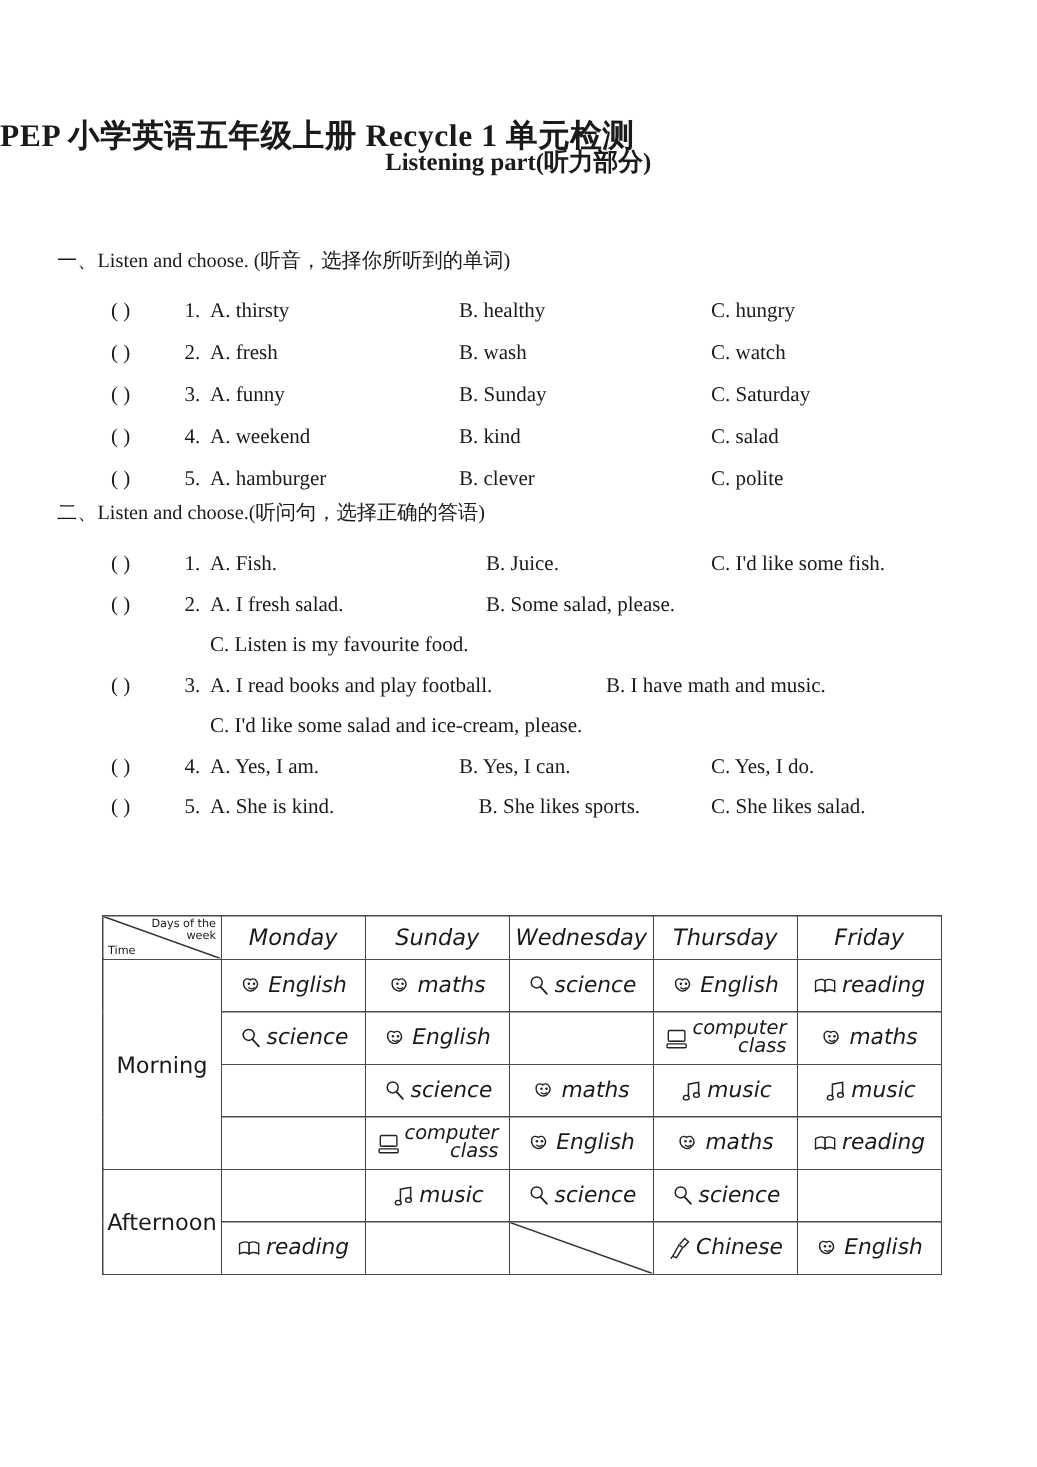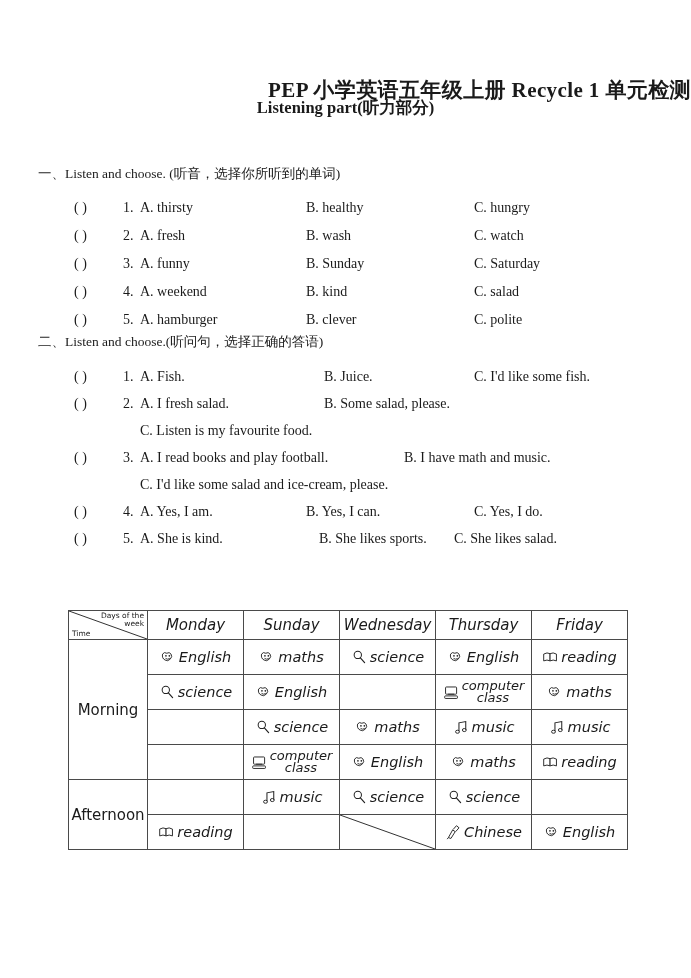--- a/index.html
+++ b/index.html
@@ -21,21 +21,21 @@
     inset: 0;
     padding: 0;
   }
 
   
   .title-main {
     position: absolute;
     top: 76px;
     left: 0;
     width: 691px;
-    text-align: right;
+    text-align: left;
     font-size: 21px;
     font-weight: bold;
     letter-spacing: 0.4px;
     white-space: nowrap;
   }
   .title-sub {
     position: absolute;
     top: 97px;
     left: 0;
     width: 691px;
@@ -167,20 +167,21 @@
   }
   .cell-body .ico {
     flex: 0 0 auto;
     width: 17px;
     height: 17px;
     display: inline-block;
   }
   .cell-body .txt {
     font-size: 14.5px;
     line-height: 14px;
+    text-align: right;
   }
   .cell-body .txt.two {
     font-size: 13px;
     line-height: 12.5px;
   }
   tr.body-row td { height: 34px; }
   tr.aft-row td { height: 34px; }
   td.thickbottom { border-bottom: 2px solid #3a3a3a; }
 </style>
 </head>
@@ -256,21 +257,21 @@
         <span class="num">4.</span>
         <span class="optA">A. Yes, I am.</span>
         <span class="optB" style="left:232px">B. Yes, I can.</span>
         <span class="optC" style="left:400px">C. Yes, I do.</span>
       </div>
       <div class="qrow" style="top: 531px;">
         <span class="paren">(        )</span>
         <span class="num">5.</span>
         <span class="optA">A. She is kind.</span>
         <span class="optB" style="left:245px">B. She likes sports.</span>
-        <span class="optC" style="left:380px">C. She likes salad.</span>
+        <span class="optC" style="left:400px">C. She likes salad.</span>
       </div>
     </div>
 
 
   <div class="sched-wrap">
     <table class="sched">
       <tbody id="sched-body">
           <tr>
             <td class="corner thickbottom">
               <div class="corner-inner">

